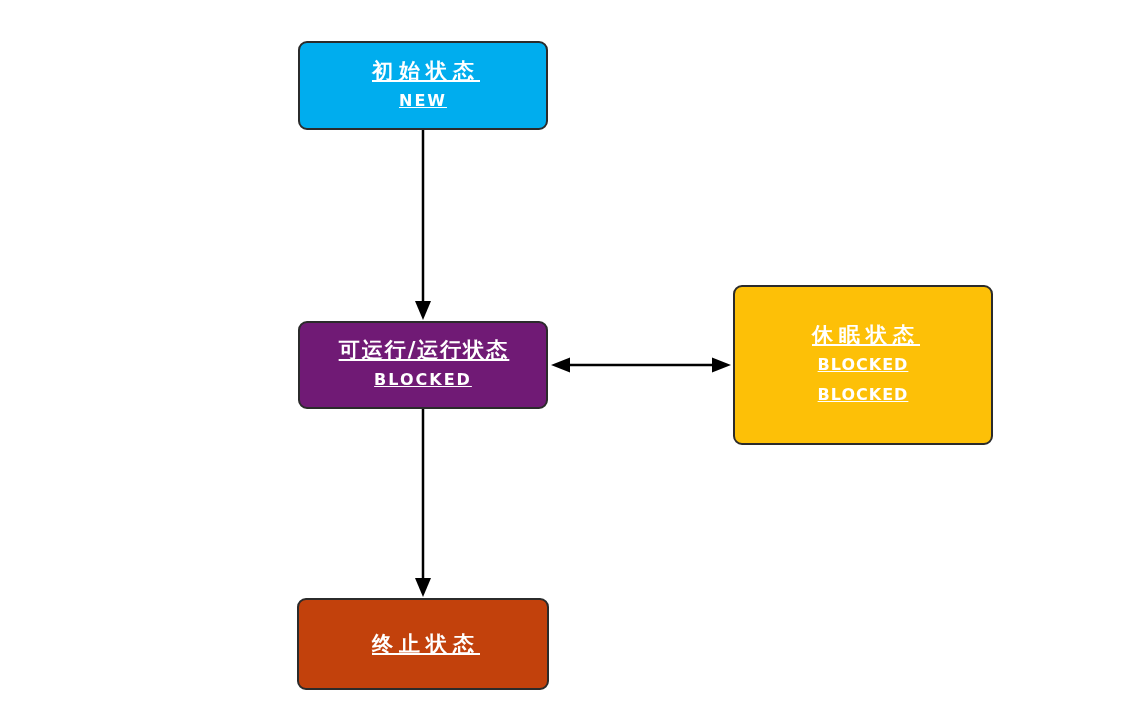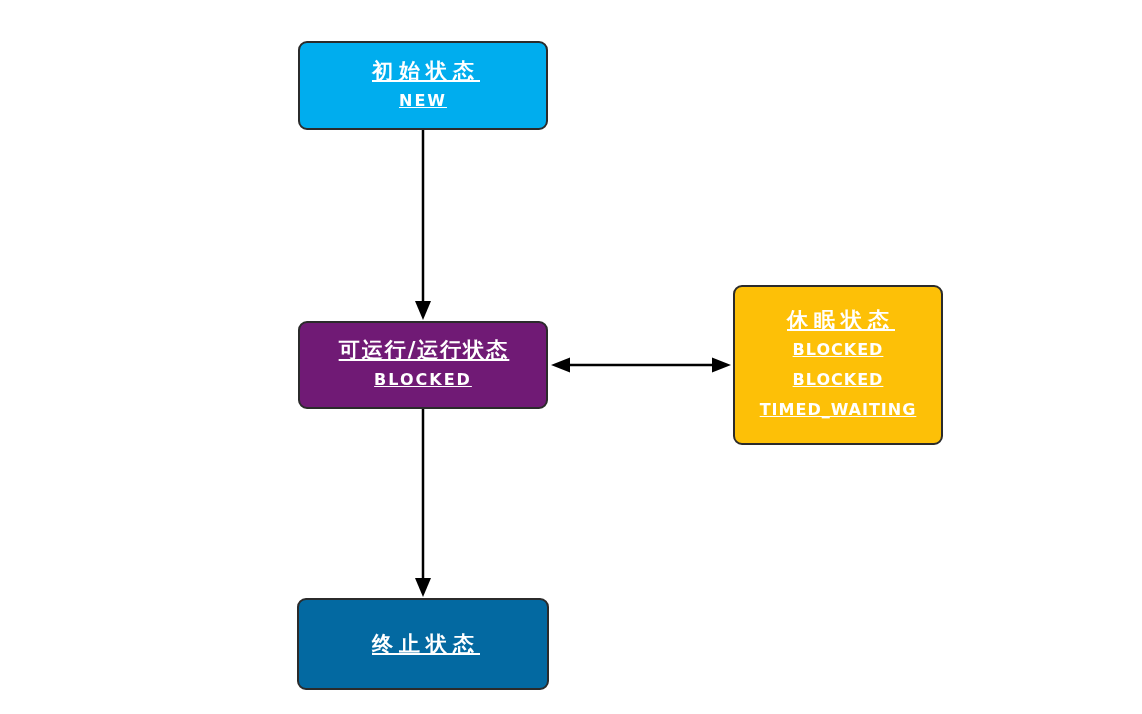--- a/index.html
+++ b/index.html
@@ -47,21 +47,21 @@
     letter-spacing: 2px;
     text-indent: 2px;
   }
   .node .en {
     font-size: 16px;
     letter-spacing: 2px;
     font-weight: bold;
   }
   .node-new        { left: 298px; top: 41px;  width: 250px; height: 89px; }
   .node-runnable   { left: 298px; top: 321px; width: 250px; height: 88px; }
-  .node-sleep      { left: 733px; top: 285px; width: 210px; height: 160px; line-height: 30px; }
+  .node-sleep      { left: 733px; top: 285px; width: 260px; height: 160px; line-height: 30px; }
   .node-terminated { left: 297px; top: 598px; width: 252px; height: 92px; }
   .node-sleep .en { font-size: 16px; letter-spacing: 1px; }
 </style>
 </head>
 <body>
 
 <div class="stage">
 
   <svg class="arrows" width="1142" height="714" viewBox="0 0 1142 714">
 
@@ -83,20 +83,19 @@
 
   <div class="node node-runnable" style="background-color: #701a75;">
     <div class="zh tight">可运行/运行状态</div>
     <div class="en">BLOCKED</div>
   </div>
 
   <div class="node node-sleep" style="background-color: rgb(253, 192, 7);">
     <div class="zh">休眠状态</div>
     <div class="en">BLOCKED</div>
     <div class="en">BLOCKED</div>
-    <div class="en">TIMED_WAITING</div>
   </div>
 
-  <div class="node node-terminated" style="background-color: #0369a1;">
+  <div class="node node-terminated" style="background-color: #c2410c;">
     <div class="zh">终止状态</div>
   </div>
 
 </div>
 
 </body></html>

